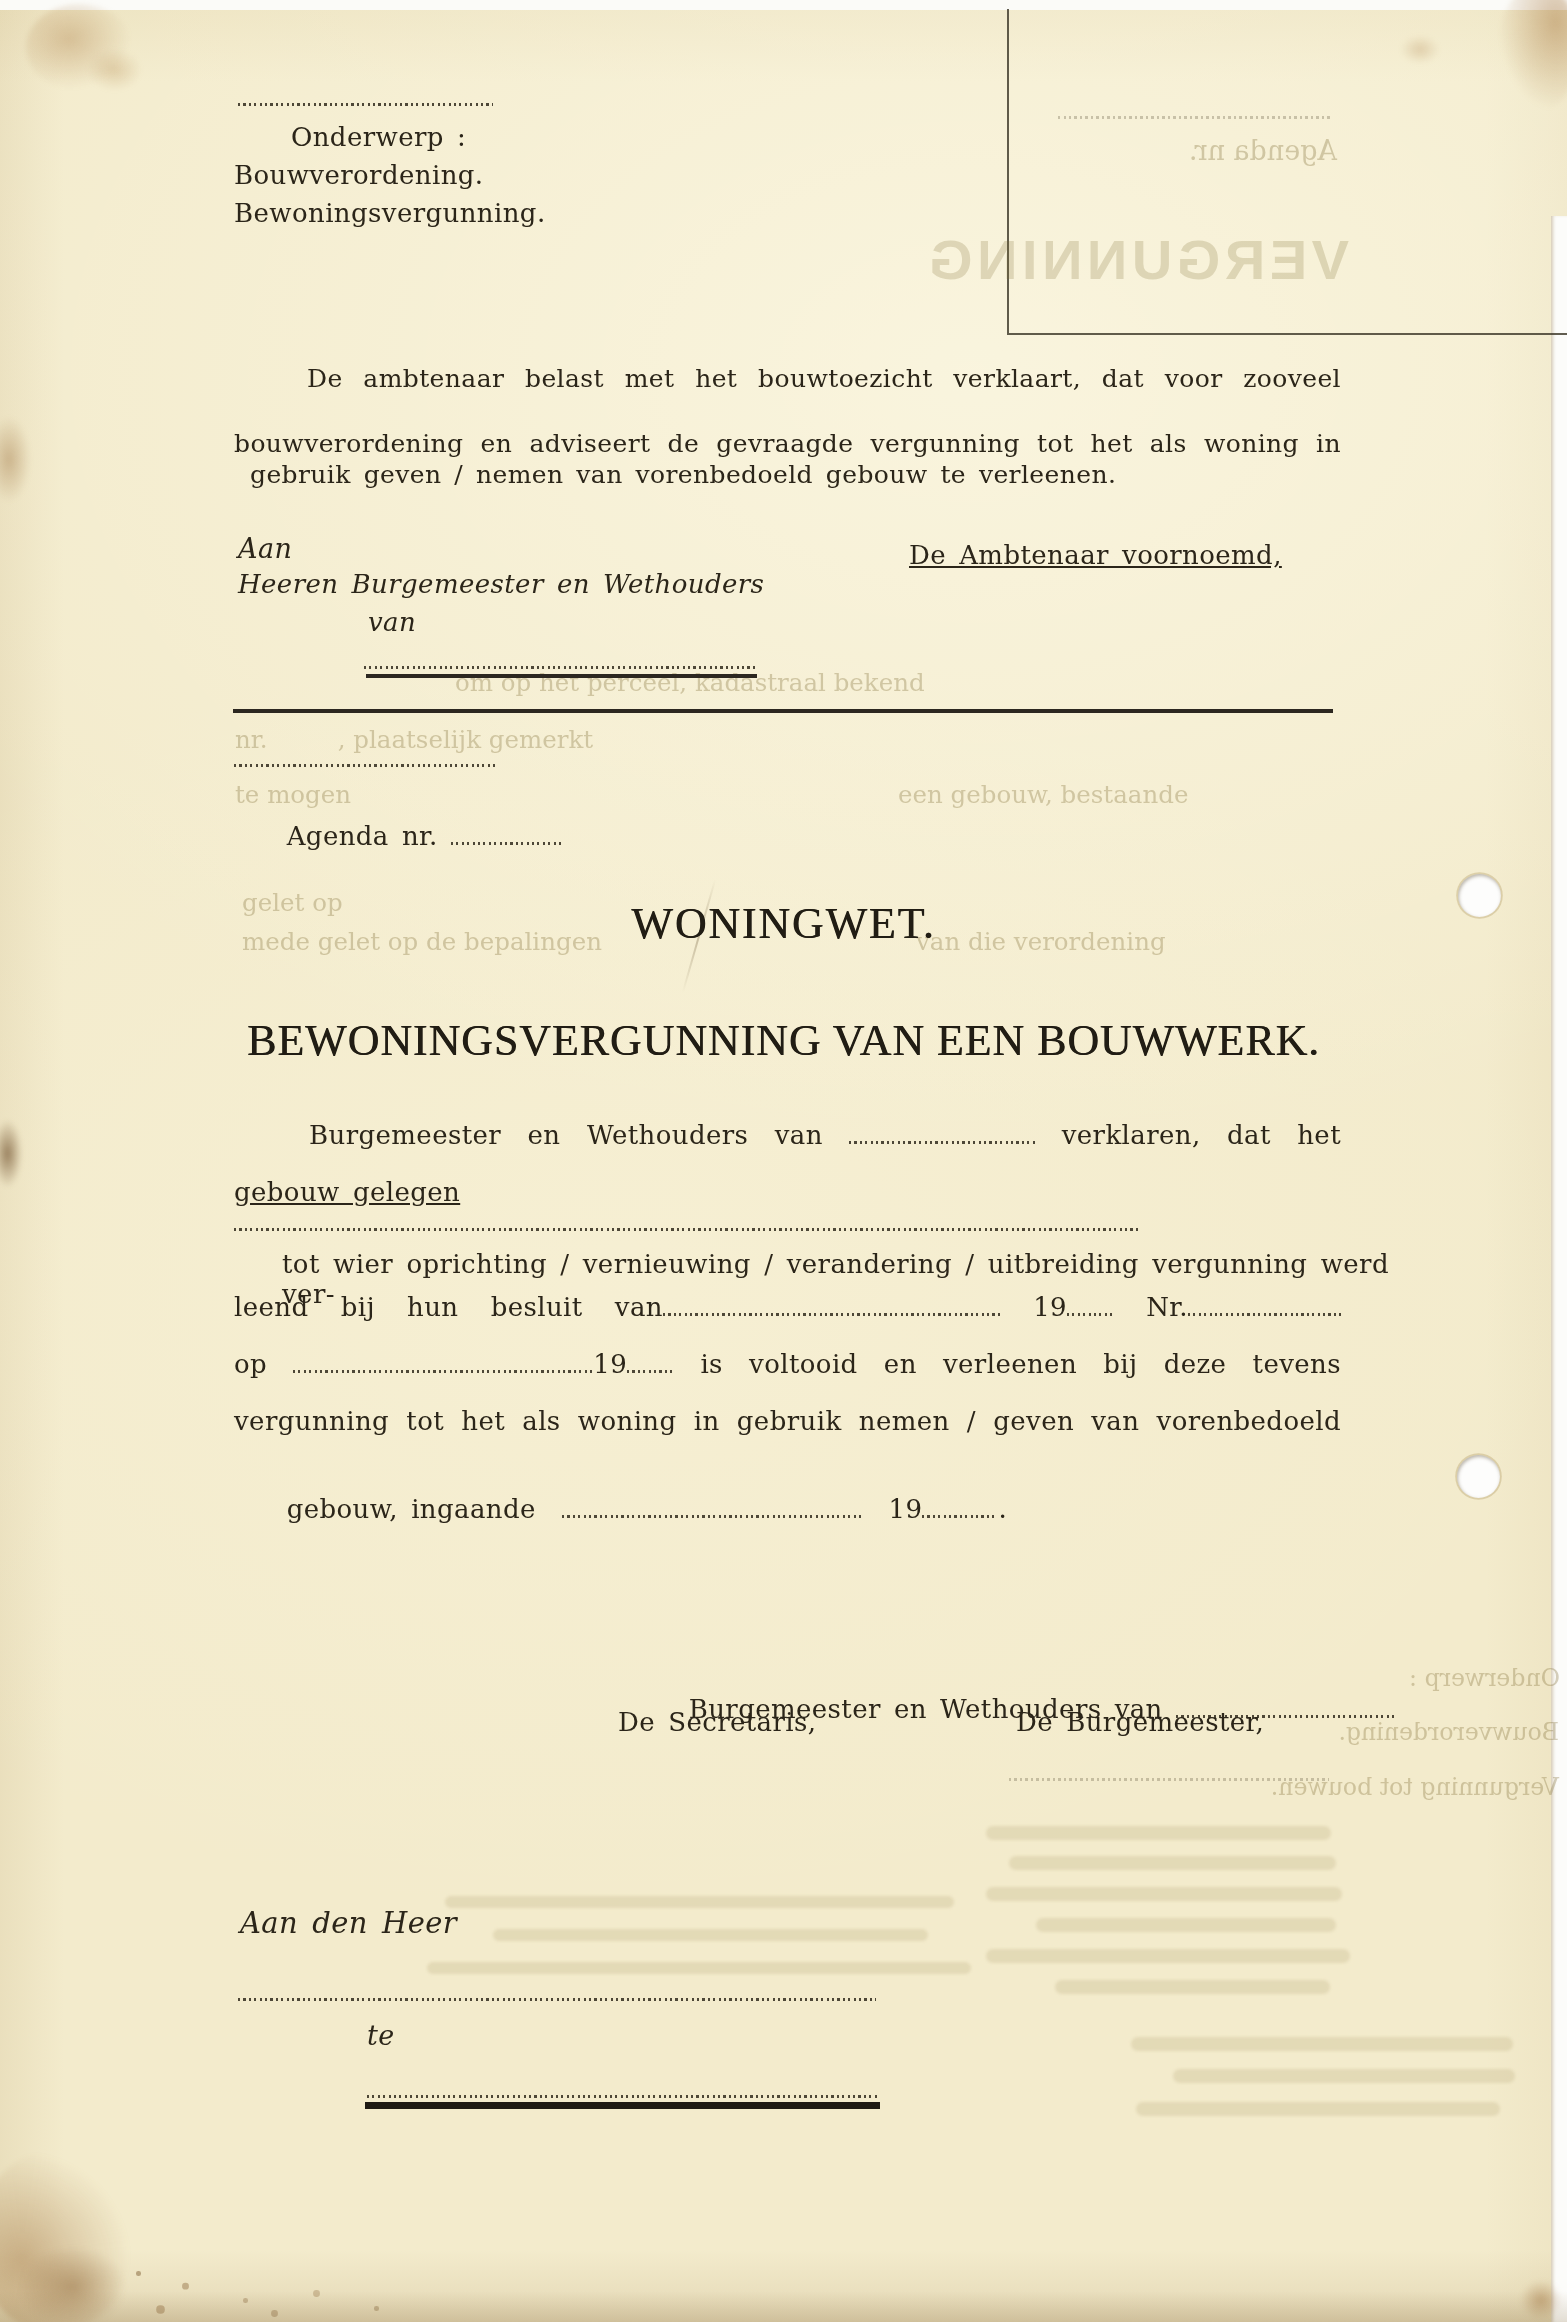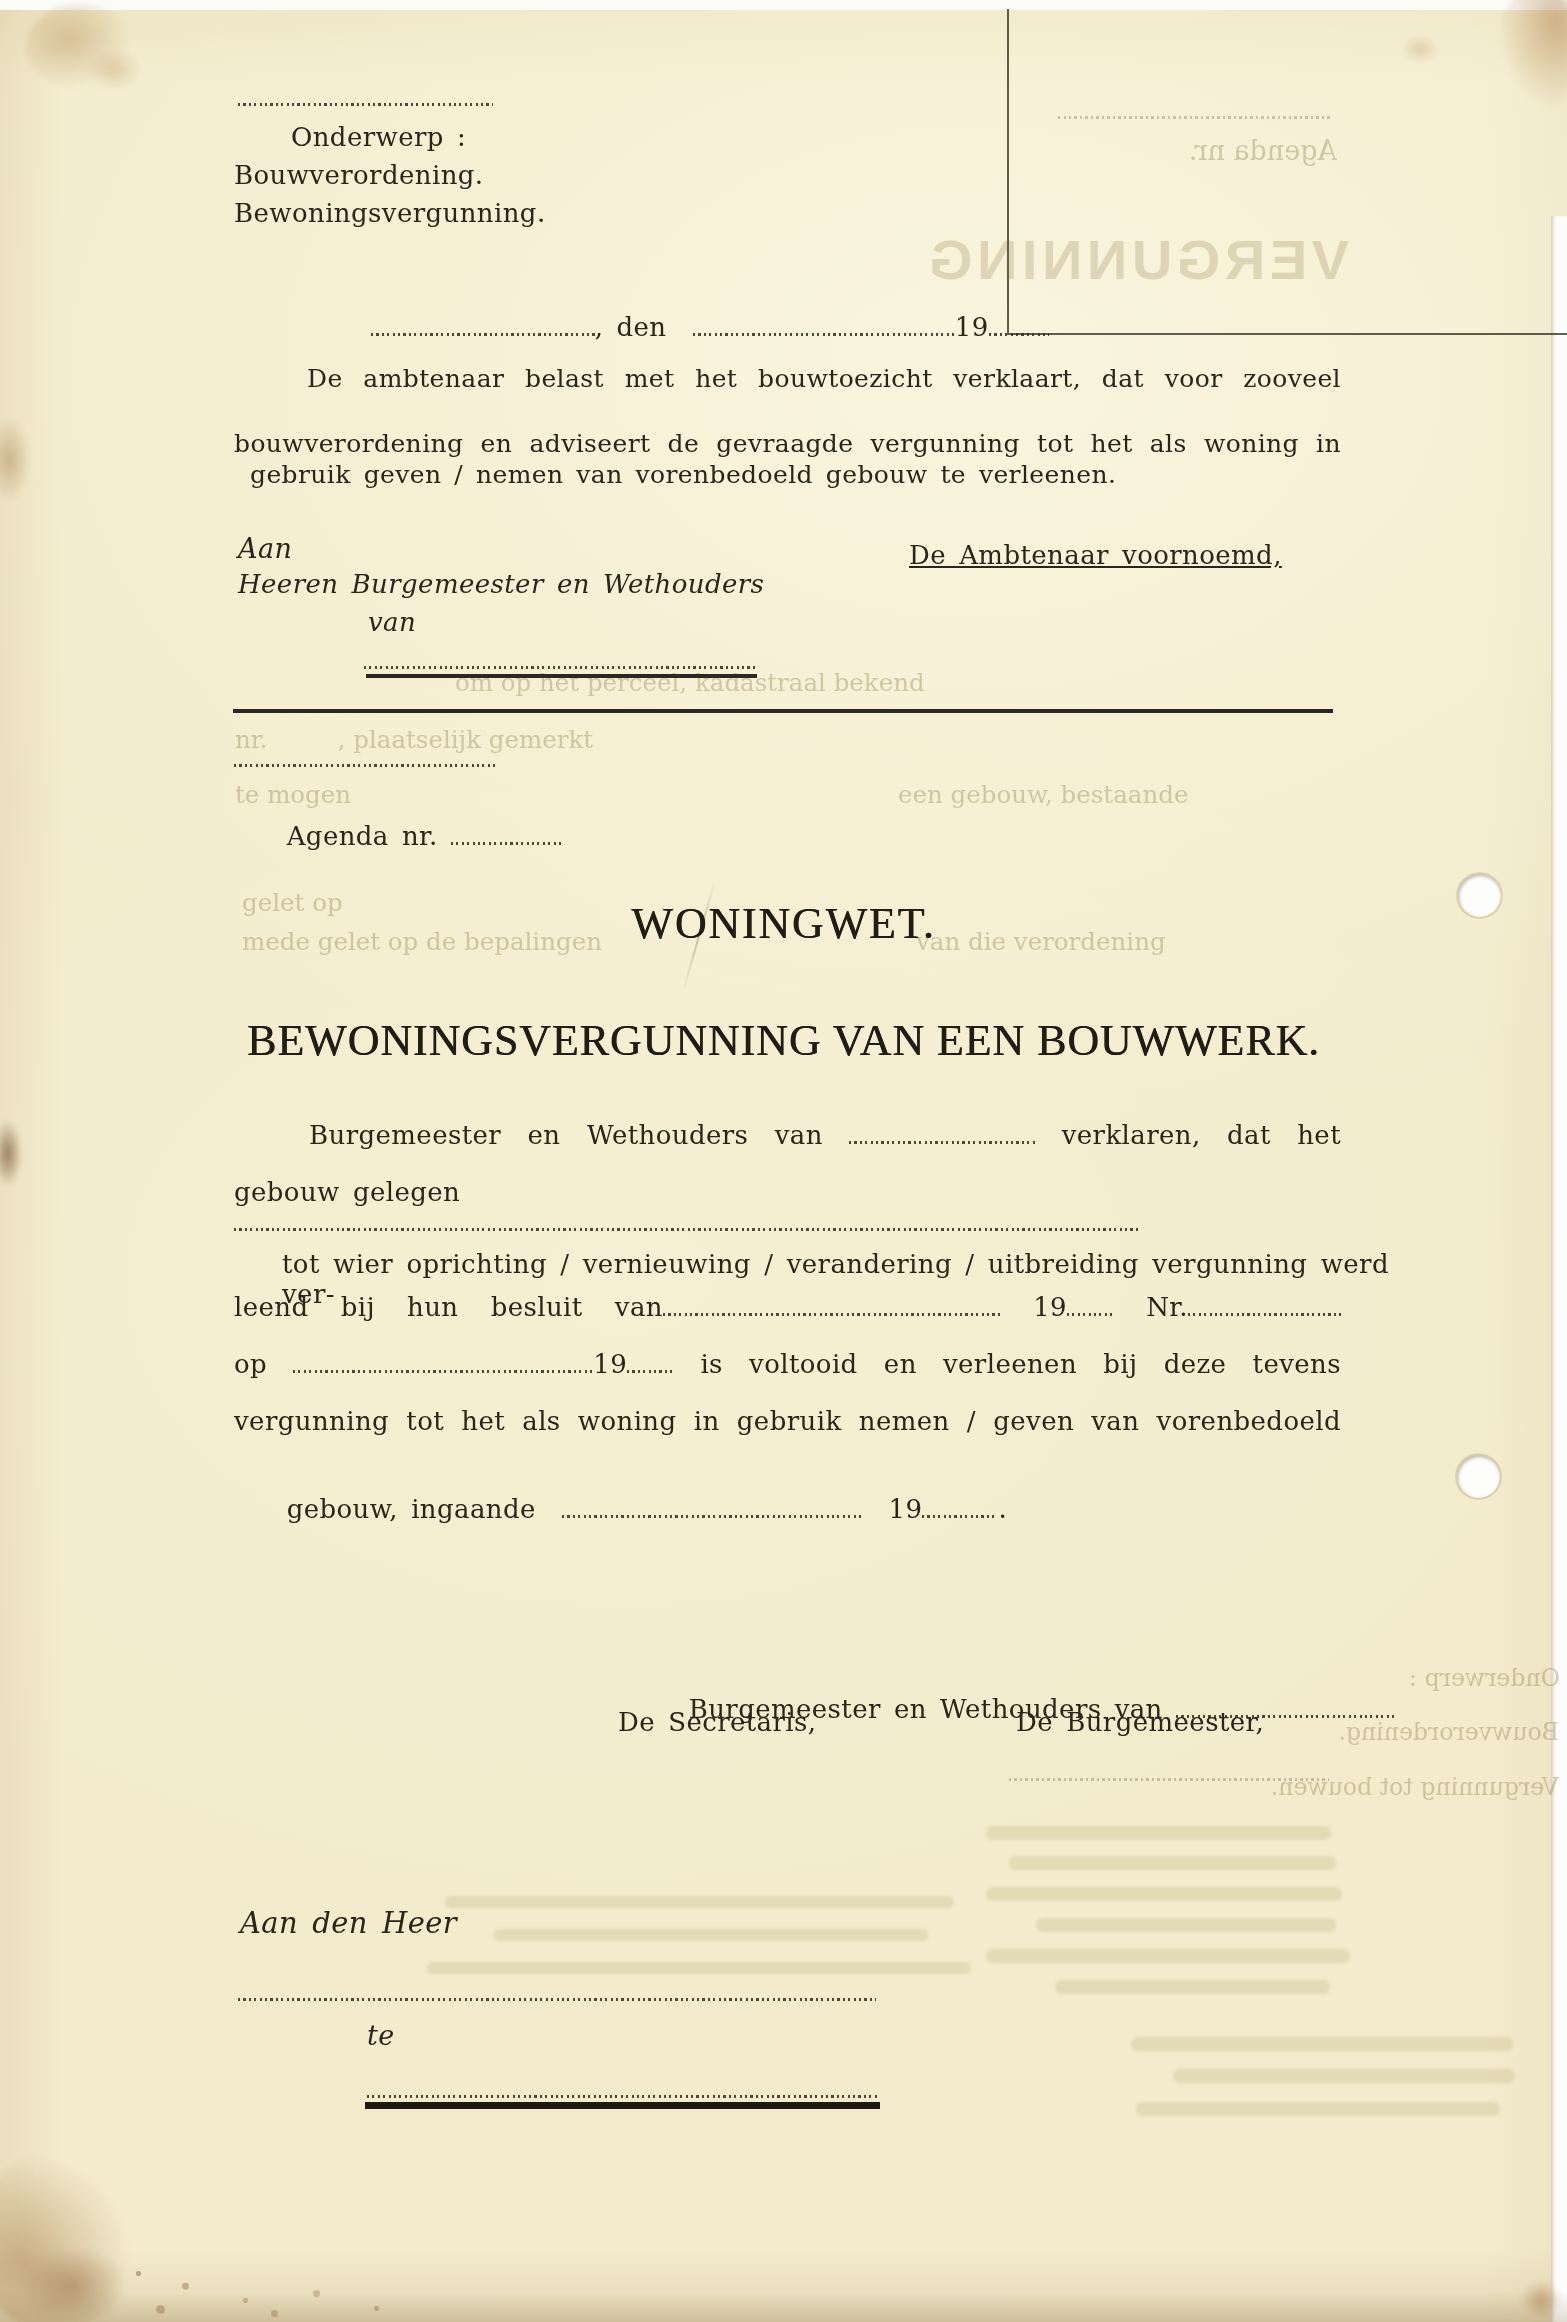--- a/index.html
+++ b/index.html
@@ -105,23 +105,20 @@
   <div class="bbar" style="left:1055px;top:1980px;width:275px;"></div>
   <div class="bbar" style="left:1131px;top:2037px;width:382px;"></div>
   <div class="bbar" style="left:1173px;top:2069px;width:342px;"></div>
   <div class="bbar" style="left:1136px;top:2102px;width:364px;"></div>
 
   <div class="dl" style="left:238px;top:103px;width:255px;"></div>
   <div class="t" style="left:291px;top:122px;font-size:26px;">Onderwerp :</div>
   <div class="t" style="left:234px;top:160px;font-size:26px;">Bouwverordening.</div>
   <div class="t" style="left:234px;top:198px;font-size:26px;">Bewoningsvergunning.</div>
 
-  <div class="t" style="left:318px;top:282px;">
-    <span class="ld" style="width:224px;"></span><span>, den</span><span>  </span><span class="ld" style="width:262px;"></span><span>19</span><span class="ld" style="width:60px;"></span>
-  </div>
 
   <div class="t jrow" style="left:234px;top:362px;width:1107px;text-indent:73px;line-height:33px;font-size:25px;">De ambtenaar belast met het bouwtoezicht verklaart, dat voor zooveel</div>
   <div class="t jrow" style="left:234px;top:427px;width:1107px;line-height:33px;font-size:25px;">bouwverordening en adviseert de gevraagde vergunning tot het als woning in</div>
   <div class="t" style="left:250px;top:460px;font-size:25px;">gebruik geven / nemen van vorenbedoeld gebouw te verleenen.</div>
 
   <div class="t it" style="left:238px;top:533px;font-size:27px;">Aan</div>
   <div class="t it" style="left:238px;top:569px;font-size:26px;">Heeren Burgemeester en Wethouders</div>
   <div class="t it" style="left:368px;top:607px;font-size:26px;">van</div>
   <div class="t" style="left:909px;top:540px;font-size:26px;text-decoration:underline;">De Ambtenaar voornoemd,</div>
 
@@ -133,21 +130,21 @@
   <div class="t" style="left:234px;top:791px;font-size:26px;">
     <span>Agenda nr.</span><span> </span><span class="ld" style="width:111px;"></span>
   </div>
 
   <div class="title" style="left:238px;top:898px;width:1091px;font-size:44px;">WONINGWET.</div>
   <div class="title" style="left:218px;top:971px;width:1131px;font-size:44px;letter-spacing:0.9px;margin-top:44px;">BEWONINGSVERGUNNING VAN EEN BOUWWERK.</div>
 
   <div class="t jrow" style="left:234px;top:1120px;width:1107px;padding-left:75px;box-sizing:border-box;">
     <span>Burgemeester en Wethouders van</span> <span class="ld" style="width:186px;"></span> <span>verklaren, dat het</span>
   </div>
-  <div class="t" style="left:234px;top:1177px;width:1107px;white-space:normal;">
+  <div class="t" style="left:234px;top:1177px;width:1107px;white-space:normal;text-decoration:underline;">
     <span>gebouw gelegen</span><span class="ld" style="width:904px;"></span>
   </div>
   <div class="t jrow" style="left:234px;top:1249px;width:1107px;margin-left:48px;">tot wier oprichting / vernieuwing / verandering / uitbreiding vergunning werd ver-</div>
   <div class="t jrow" style="left:234px;top:1292px;width:1107px;">
     <span>leend bij hun besluit van</span><span class="ld" style="width:338px;"></span> <span>19</span><span class="ld" style="width:47px;"></span> <span>Nr.</span><span class="ld" style="width:153px;"></span>
   </div>
   <div class="t jrow" style="left:234px;top:1349px;width:1107px;">
     <span>op</span> <span class="ld" style="width:300px;"></span><span>19</span><span class="ld" style="width:47px;"></span>  <span>is voltooid en verleenen bij deze tevens</span>
   </div>
   <div class="t jrow" style="left:234px;top:1406px;width:1107px;">vergunning tot het als woning in gebruik nemen / geven van vorenbedoeld</div>

